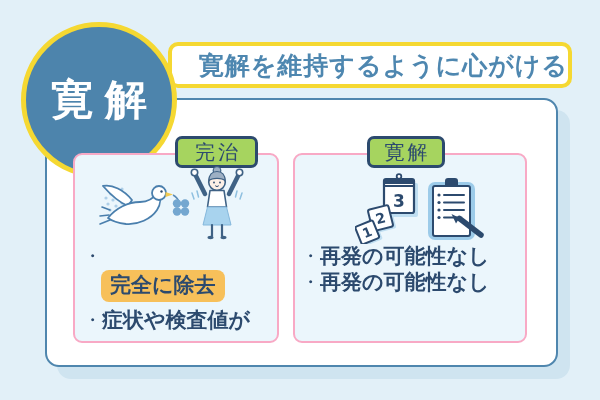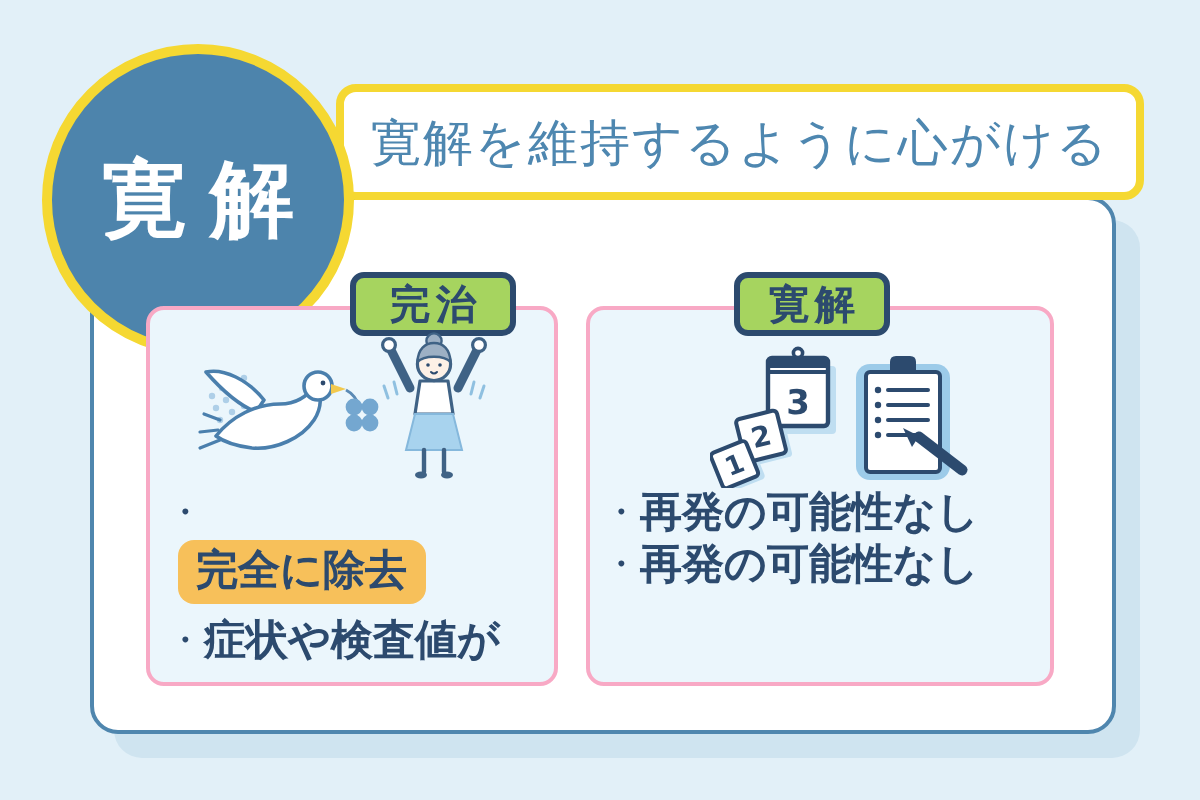--- a/index.html
+++ b/index.html
@@ -17,54 +17,54 @@
     --highlight-orange:#f7c05a;
   }
   *{box-sizing:border-box;margin:0;padding:0;}
   body{margin:0;font-family:"DejaVu Sans","Liberation Sans",sans-serif;}
   .stage{position:relative;width:600px;height:400px;background:var(--background);overflow:hidden;}
 
   .card{position:absolute;left:45px;top:98px;width:513px;height:269px;
         background:var(--card-bg);border:2px solid var(--card-border);
         border-radius:14px;box-shadow:12px 12px 0 0 var(--card-shadow);}
 
-  .header-box{position:absolute;left:168px;top:42px;width:404px;height:58px;
+  .header-box{position:absolute;left:168px;top:42px;width:404px;height:46px;
         background:var(--card-bg);border:4px solid var(--yellow);border-radius:10px;
-        display:flex;align-items:center;justify-content:center;
-        font-size:25px;font-weight:normal;color:var(--heading-blue);letter-spacing:1px;}
+        display:flex;align-items:center;justify-content:flex-end;
+        font-size:25px;font-weight:bold;color:var(--heading-blue);letter-spacing:1px;}
 
   .badge{position:absolute;left:21px;top:22px;width:156px;height:156px;
         background:var(--circle-blue);border:5px solid var(--yellow);border-radius:50%;
         display:flex;align-items:center;justify-content:center;
         color:#fff;font-size:42px;font-weight:bold;letter-spacing:12px;text-indent:12px;}
 
   .panel{position:absolute;top:153px;height:190px;background:var(--panel-bg);
         border:2px solid var(--pink-border);border-radius:9px;}
   .panel-left{left:73px;width:206px;}
   .panel-right{left:293px;width:234px;}
 
   .panel-label{position:absolute;top:136px;height:32px;background:var(--green-label);
         border:3px solid var(--navy);border-radius:7px;
         display:flex;justify-content:center;
-        font-size:20px;font-weight:bold;color:var(--navy);letter-spacing:3px;text-indent:3px;}
+        font-size:20px;font-weight:normal;color:var(--navy);letter-spacing:3px;text-indent:3px;}
   .label-left{left:175px;width:83px;}
   .label-right{left:367px;width:78px;}
 
   .illus{position:absolute;}
   .illus-dove{left:98px;top:176px;}
   .illus-person{left:188px;top:163px;}
   .illus-calendar{left:355px;top:171px;}
   .illus-clipboard{left:425px;top:175px;}
 
   .list{position:absolute;font-size:21px;font-weight:bold;color:var(--navy);}
   .list-left{left:85px;top:243px;}
   .list-right{left:303px;top:243px;}
   .li{display:flex;align-items:center;height:26px;white-space:nowrap;}
   .li .bullet{width:17px;font-size:15px;flex:0 0 17px;}
-  .li.hl-row{margin-left:4px;margin-top:2px;margin-bottom:6px;height:30px;}
+  .li.hl-row{margin-left:16px;margin-top:2px;margin-bottom:6px;height:30px;}
   .hl{background:var(--highlight-orange);border-radius:8px;padding:1px 9px 3px;}
 
   svg text{font-family:"DejaVu Sans","Liberation Sans",sans-serif;font-weight:bold;}
 </style>
 </head>
 <body>
 
 <div class="stage">
 
   <div class="card"></div>

